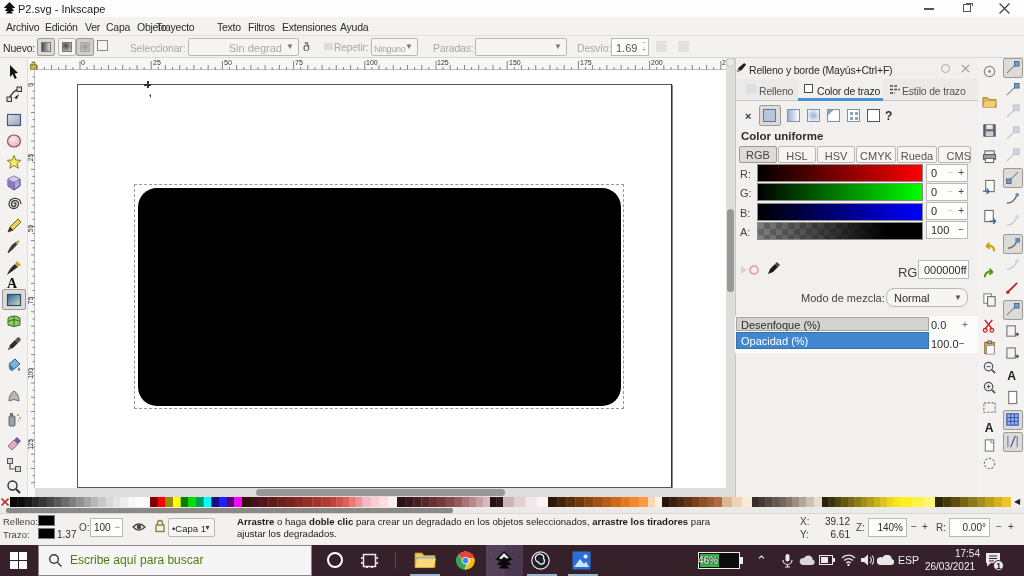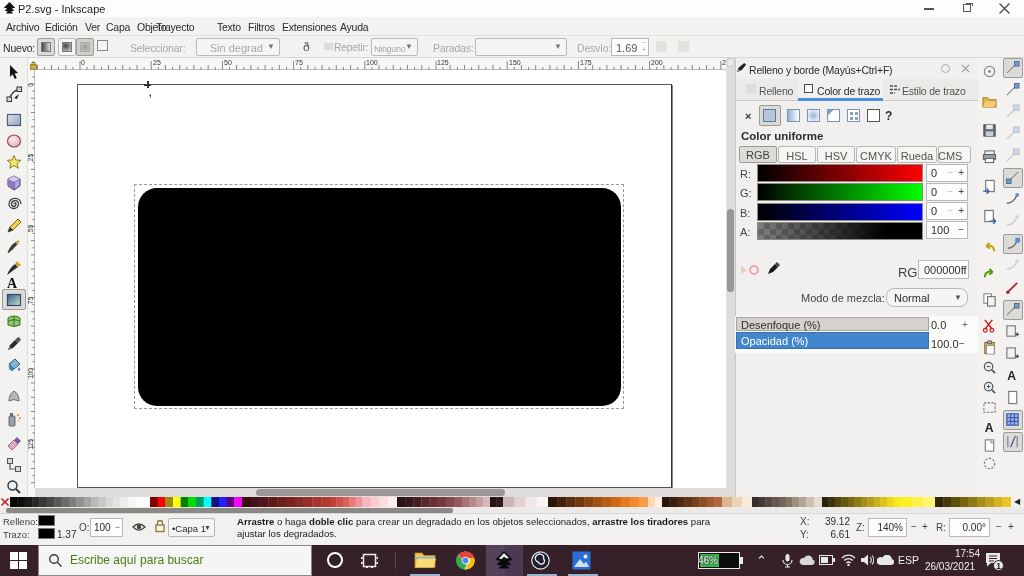--- a/index.html
+++ b/index.html
@@ -43,21 +43,21 @@
 <div class="abs" style="left:0;top:36px;width:1024px;height:22px;background:#f3f2f0;border-bottom:1px solid #d8d7d4"></div>
 <div class="abs" style="left:3px;top:41.5px;font-size:10.5px;letter-spacing:-0.2px">Nuevo:</div>
 <div class="tb-btn p" style="left:37px;top:38px;width:18px;height:18px"></div>
 <div class="abs" style="left:41px;top:42px;width:10px;height:10px;background:linear-gradient(90deg,#4a4a4a,#d8d8d8);border:1px solid #777"></div>
 <div class="tb-btn" style="left:58px;top:38px;width:18px;height:18px"></div>
 <div class="abs" style="left:62px;top:42px;width:10px;height:10px;background:radial-gradient(circle at 35% 35%,#444,#d5d5d5);border:1px solid #777"></div>
 <div class="tb-btn p" style="left:76px;top:38px;width:18px;height:18px;background:#d0cfcc"></div>
 <div class="abs" style="left:80px;top:42px;width:10px;height:10px;background:radial-gradient(circle,#9a9a98,#c5c4c1);border:1px solid #aaa"></div>
 <div class="abs" style="left:97px;top:40px;width:11px;height:11px;border:1px solid #8a8986;background:#f6f5f3"></div>
 <div class="abs gray" style="left:130px;top:41.5px;font-size:10.5px;letter-spacing:-0.2px">Seleccionar:</div>
-<div class="ddl" style="left:196px;top:38px;width:84px;height:18px">
+<div class="ddl" style="left:188px;top:38px;width:111px;height:18px">
     <span style="position:absolute;right:16px;top:3px">Sin degrad</span>
     <span style="position:absolute;right:4px;top:3px;font-size:8px;color:#777">▼</span>
   </div>
 <div class="abs" style="left:303px;top:40px;font-size:12px;color:#555">ð</div>
 <div class="abs" style="left:324px;top:43px;width:9px;height:7px;background:#dddcd9"></div>
 <div class="abs gray" style="left:334px;top:41.5px;font-size:10.3px;letter-spacing:-0.2px">Repetir:</div>
 <div class="ddl" style="left:371px;top:38px;width:47px;height:18px">
     <span style="position:absolute;left:2px;top:4.5px;font-size:9px;letter-spacing:-0.3px">Ninguno</span>
     <span style="position:absolute;right:4px;top:3px;font-size:8px;color:#777">▼</span>
   </div>
@@ -271,21 +271,21 @@
 <div class="abs" style="left:739px;top:149px;width:38px;text-align:center;font-size:11px;color:#44433f">RGB</div>
 <div class="tb-btn" style="left:778px;top:146px;width:38px;height:17px"></div>
 <div class="abs" style="left:778px;top:149.5px;width:38px;text-align:center;font-size:11px;color:#55544f">HSL</div>
 <div class="tb-btn" style="left:817px;top:146px;width:38px;height:17px"></div>
 <div class="abs" style="left:817px;top:149.5px;width:38px;text-align:center;font-size:11px;color:#55544f">HSV</div>
 <div class="tb-btn" style="left:856px;top:146px;width:40px;height:17px"></div>
 <div class="abs" style="left:856px;top:149.5px;width:40px;text-align:center;font-size:11px;color:#55544f">CMYK</div>
 <div class="tb-btn" style="left:897px;top:146px;width:40px;height:17px"></div>
 <div class="abs" style="left:897px;top:149.5px;width:40px;text-align:center;font-size:11px;color:#55544f">Rueda</div>
 <div class="tb-btn" style="left:938px;top:146px;width:33px;height:17px"></div>
-<div class="abs" style="left:938px;top:149.5px;width:33px;text-align:left;font-size:11px;color:#55544f">CMS</div>
+<div class="abs" style="left:938px;top:149.5px;width:33px;text-align:right;font-size:11px;color:#55544f">CMS</div>
 
 <div class="abs" style="left:740px;top:168px;font-size:11px;color:#44433f">R:</div>
 <div class="abs" style="left:757px;top:164px;width:166px;height:18px;border:1px solid #8a8985;background:linear-gradient(90deg,#000,#f00)"></div>
 <div class="abs" style="left:926px;top:164px;width:42px;height:18px;border:1px solid #b9b8b4;background:#fdfdfc">
     <span style="position:absolute;left:4px;top:2px;font-size:11px">0</span>
     <span style="position:absolute;right:3px;top:2px;font-size:10px;color:#44433f">+</span>
     <span style="position:absolute;right:14px;top:2px;font-size:10px;color:#c5c4c0">−</span>
   </div>
 <div class="abs" style="left:740px;top:187px;font-size:11px;color:#44433f">G:</div>
 <div class="abs" style="left:757px;top:183px;width:166px;height:18px;border:1px solid #8a8985;background:linear-gradient(90deg,#000,#0f0)"></div>

